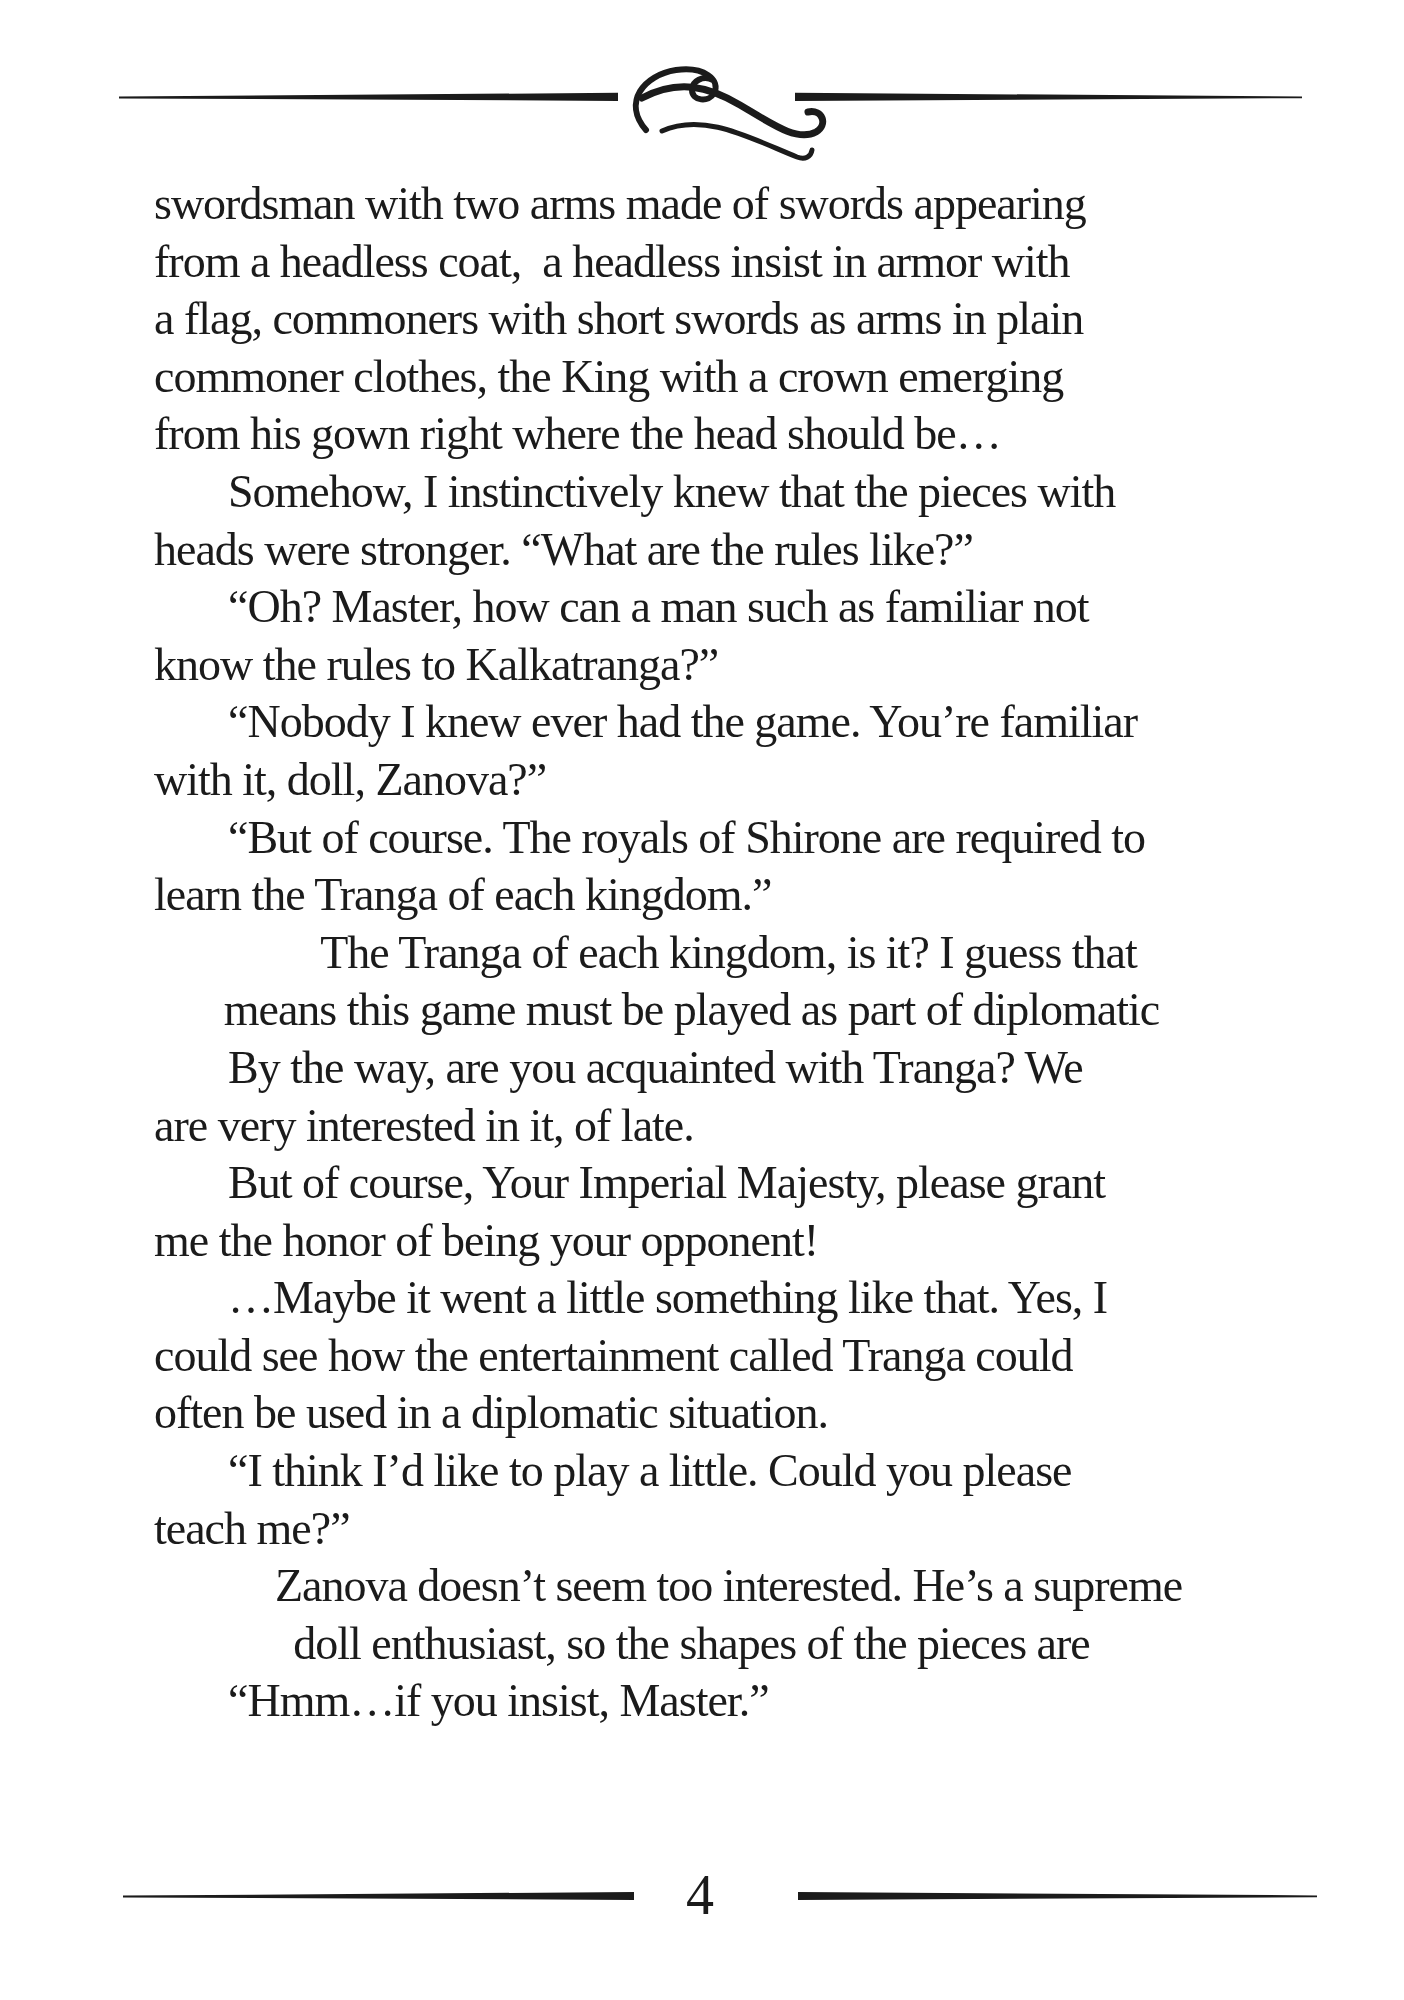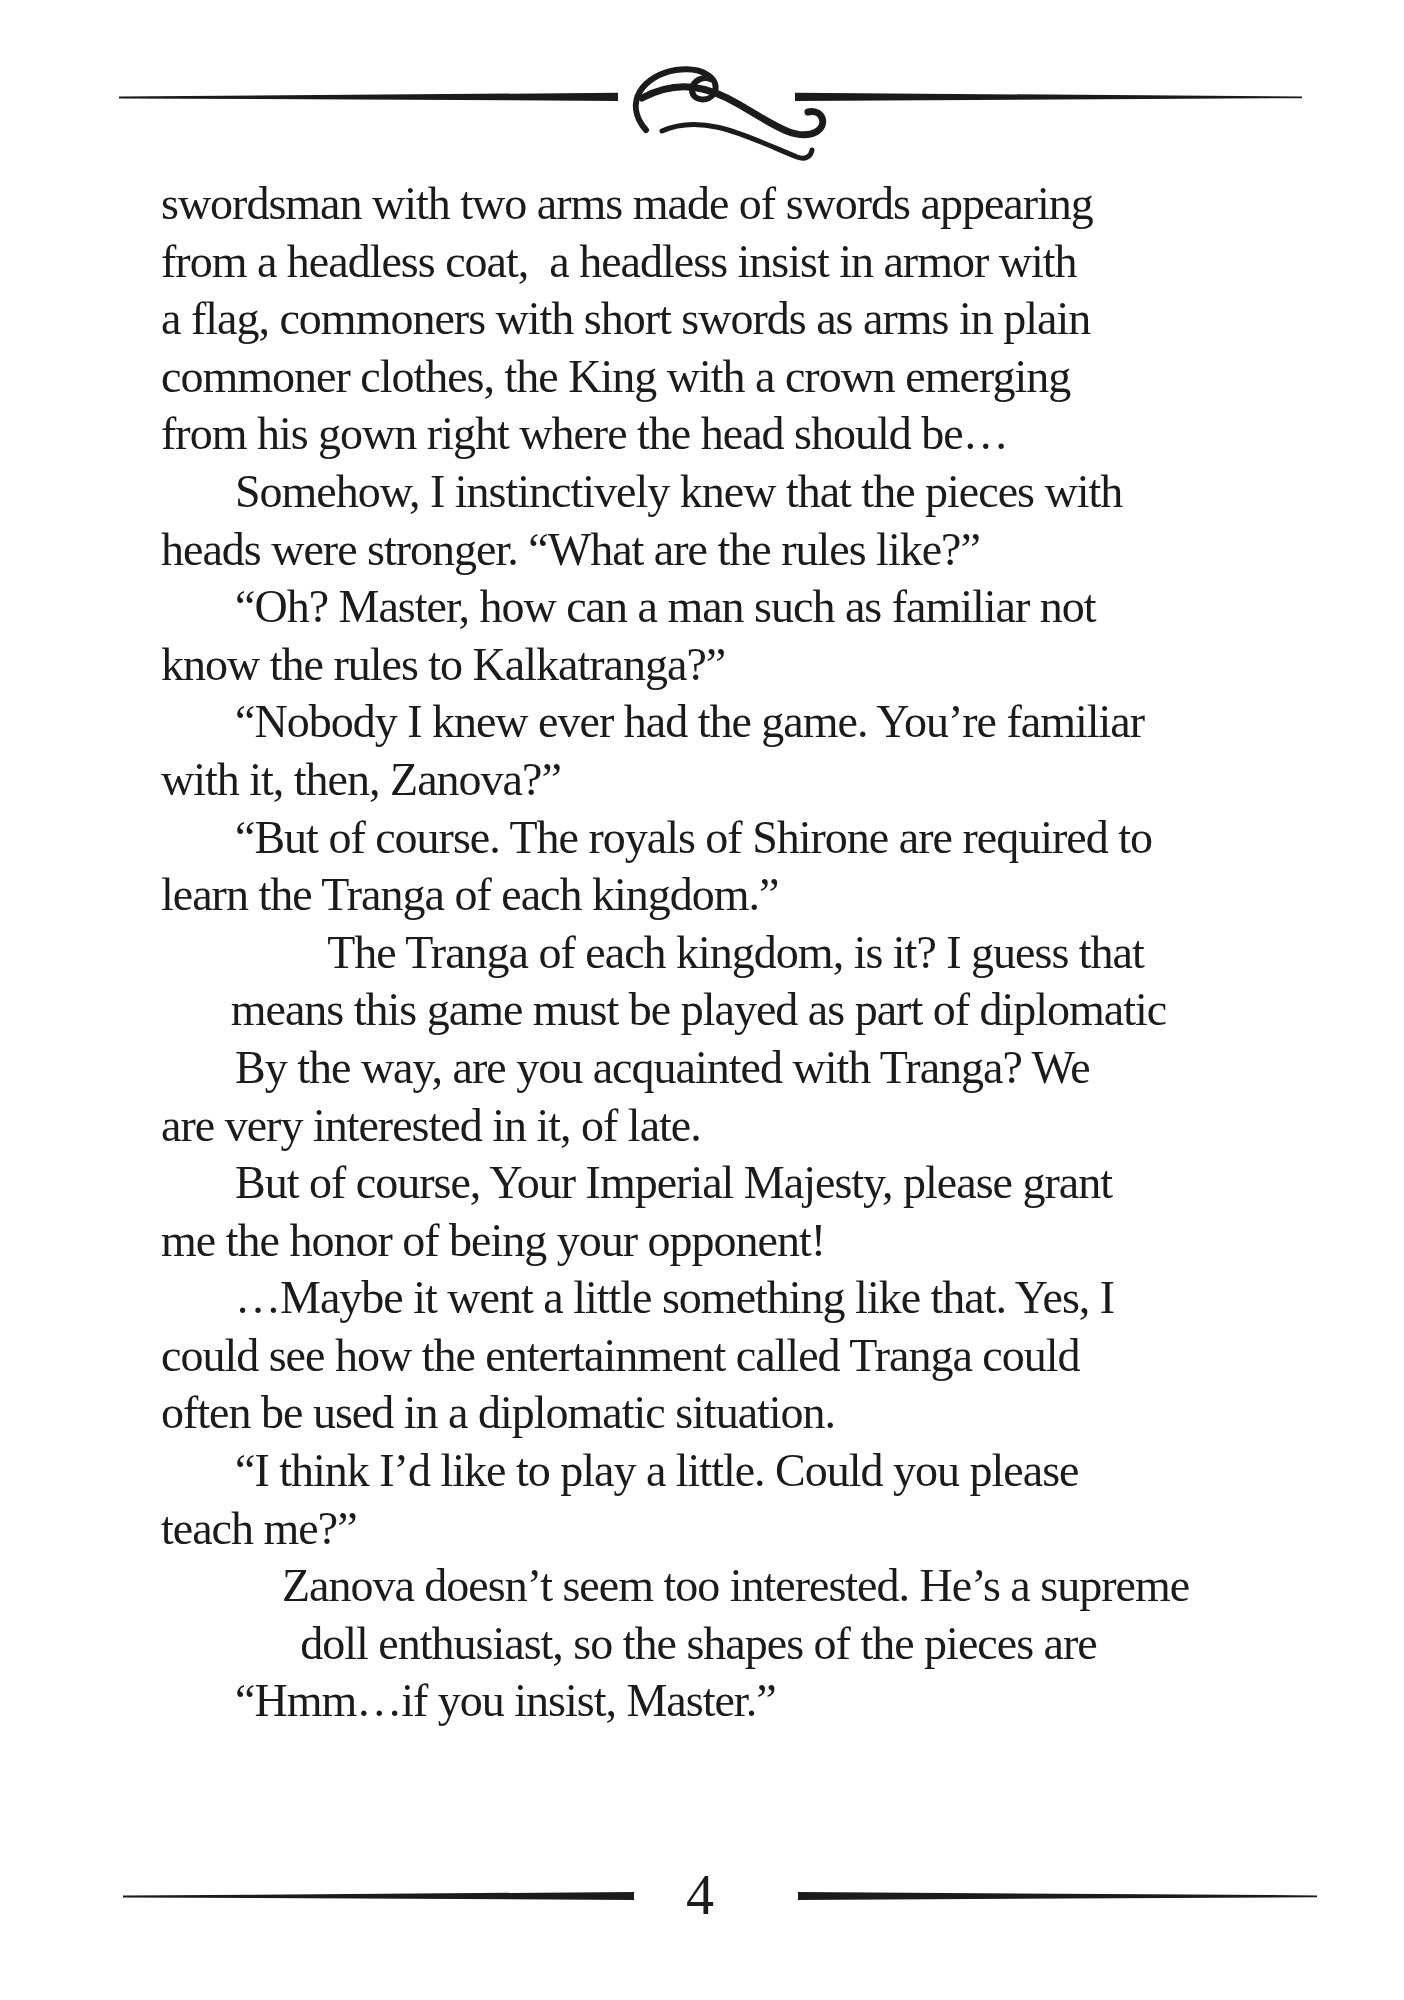--- a/index.html
+++ b/index.html
@@ -21,21 +21,21 @@
   }
   .header-ornament {
     position: absolute;
     left: 0;
     top: 0;
     width: 1404px;
     height: 180px;
   }
   .page-body {
     position: absolute;
-    left: 161px;
+    left: 154px;
     top: 175px;
     width: 1075px;
   }
   .para {
     margin: 0;
   }
   .para.italic {
     text-align: center;
   }
   .line {
@@ -96,21 +96,21 @@
       <div class="para indent">
         <div class="line">Somehow, I instinctively knew that the pieces with</div>
         <div class="line">heads were stronger. “What are the rules like?”</div>
       </div>
       <div class="para indent">
         <div class="line">“Oh? Master, how can a man such as familiar not</div>
         <div class="line">know the rules to Kalkatranga?”</div>
       </div>
       <div class="para indent">
         <div class="line">“Nobody I knew ever had the game. You’re familiar</div>
-        <div class="line">with it, then, Zanova?”</div>
+        <div class="line">with it, doll, Zanova?”</div>
       </div>
       <div class="para indent">
         <div class="line">“But of course. The royals of Shirone are required to</div>
         <div class="line">learn the Tranga of each kingdom.”</div>
       </div>
       <div class="para italic indent">
         <div class="line">The Tranga of each kingdom, is it? I guess that</div>
         <div class="line">means this game must be played as part of diplomatic</div>
       </div>
       <div class="para indent">

